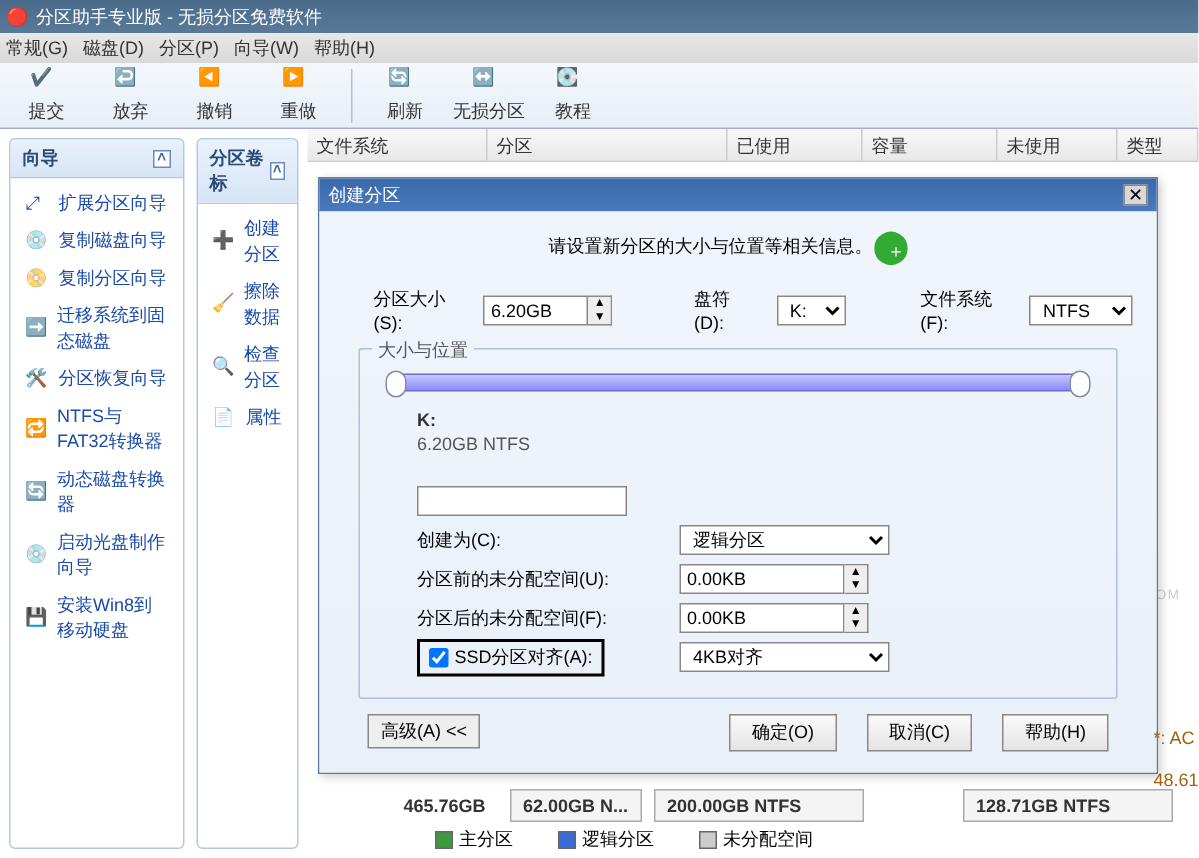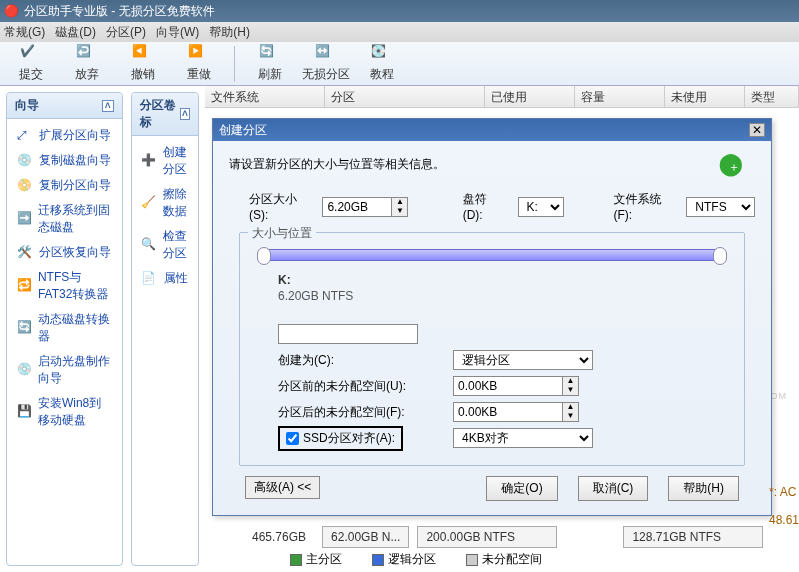--- a/index.html
+++ b/index.html
@@ -23,21 +23,21 @@
 
 .content { flex:1; position:relative; background:#fff; }
 .col-headers { height: 22px; background: linear-gradient(#f8f8f8,#e8e8e8); border-bottom:1px solid #ccc; display:flex; }
 .col-headers > div { border-right:1px solid #ccc; padding:3px 6px; color:#333; }
 
 
 .dialog { position:absolute; left: 212px; top: 118px; width: 560px; border:1px solid #5a7aaa; background:#fff; box-shadow: 2px 2px 6px rgba(0,0,0,.2); }
 .dlg-title { height: 22px; background: linear-gradient(#3a6aaa,#4a7abf); color:#fff; display:flex; align-items:center; padding: 0 6px; justify-content:space-between;}
 .dlg-close { width:16px; height:14px; background:#d8d8d8; border:1px solid #888; text-align:center; line-height:12px; cursor:pointer; color:#000;}
 .dlg-body { background: linear-gradient(#f0f5fb,#eaf0f8); padding: 10px 16px 14px 16px; }
-.dlg-head-row { display:flex; align-items:center; justify-content:space-between; margin-bottom: 14px;}
+.dlg-head-row { display:flex; align-items:center; justify-content:center; margin-bottom: 14px;}
 .row1 { display:flex; align-items:center; gap: 20px; margin: 6px 0 10px 20px;}
 .spinner { display:flex; }
 .spinner input { width: 70px; height:20px; border:1px solid #888; padding:0 4px; }
 .spinner .btns { width:16px; display:flex; flex-direction:column; border:1px solid #888; border-left:none;}
 .spinner .btns div { flex:1; background:#eee; font-size:8px; text-align:center; line-height:8px; cursor:pointer;}
 .sel, .txt { height:20px; border:1px solid #888; background:#fff; padding:0 4px; }
 
 .fieldset { border:1px solid #b0c0d8; border-radius:2px; padding: 10px 14px 14px 14px; margin: 0 10px; position:relative; }
 .fieldset-legend { position:absolute; top:-8px; left:8px; background: #eef4fb; padding: 0 4px; color:#555;}
 .slider-wrap { padding: 6px 10px; }
@@ -51,21 +51,21 @@
 .form-row .lbl { width: 175px; }
 .form-row .ctl { width: 140px; }
 .hl-box { border:2px solid #000; padding: 2px 6px; display:inline-flex; align-items:center; gap:4px;}
 .adv-btn { margin: 8px 0 0 16px; border:1px solid #888; background:#eee; padding:2px 8px; cursor:pointer; display:inline-block;}
 .dlg-buttons { display:flex; justify-content:flex-end; gap: 20px; margin: 10px 16px 0 0; }
 .btn { border:1px solid #888; background: linear-gradient(#fafafa,#e4e4e4); padding: 3px 14px; cursor:pointer; }
 
 .watermark { position:absolute; right:12px; top:370px; color:#bbb; font-size:18px; font-family: "SimHei"; letter-spacing:2px; pointer-events:none; text-align:center;}
 .watermark small { display:block; font-size:9px; letter-spacing:1px; color:#ccc;}
 
-.bottom-bar { position:absolute; bottom: 24px; left: 244px; display:flex; align-items:center; gap:8px;}
+.bottom-bar { position:absolute; bottom: 24px; left: 261px; display:flex; align-items:center; gap:8px;font-weight:bold;}
 .disk-chip { border:1px solid #aaa; background:#f4f4f4; padding: 3px 8px; color:#333;}
 .legend { position:absolute; bottom:4px; left: 290px; display:flex; gap: 30px; align-items:center;}
 .swatch { width:12px; height:12px; display:inline-block; border:1px solid #666; margin-right:4px; vertical-align:middle;}
 .right-frag { position:absolute; right:0; bottom: 45px; color:#a16207; white-space:nowrap;}
 .collapse-ico { width:12px; height:12px; border:1px solid #6a8ac0; display:inline-block; text-align:center; line-height:10px; color:#3a6aaa; font-size:10px; background:#fff;}
 </style>
 </head>
 <body>
 
 <div class="title-bar">

